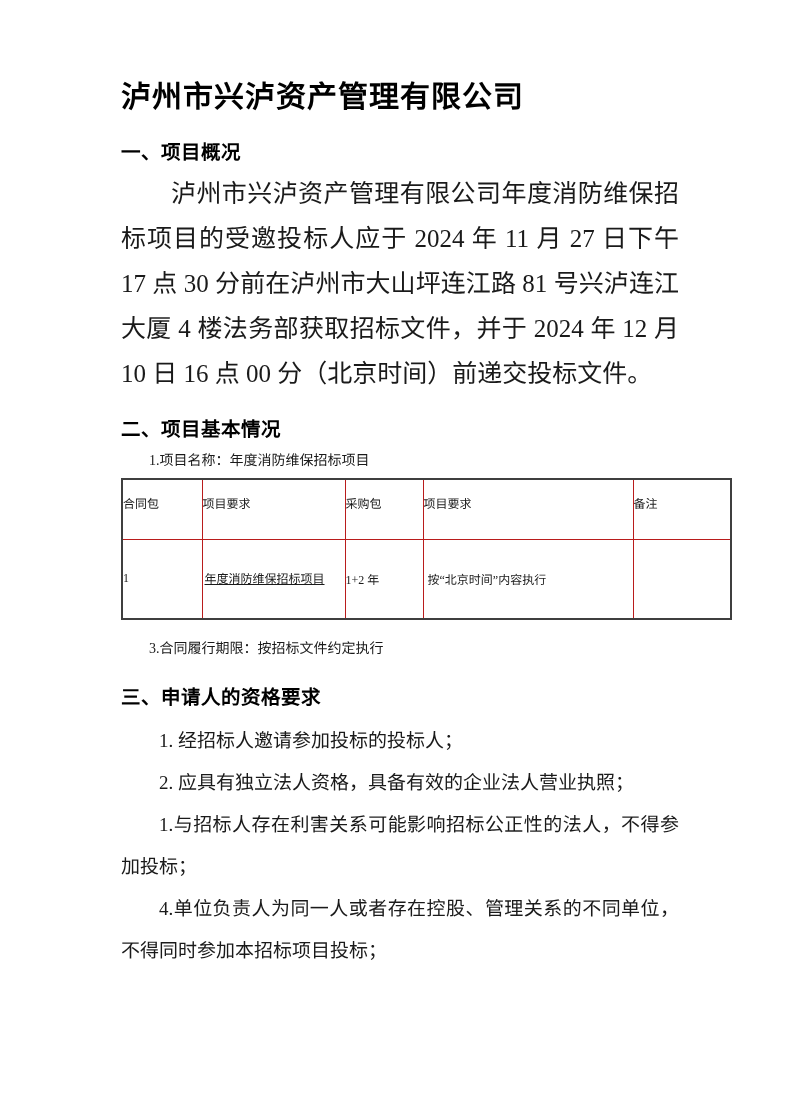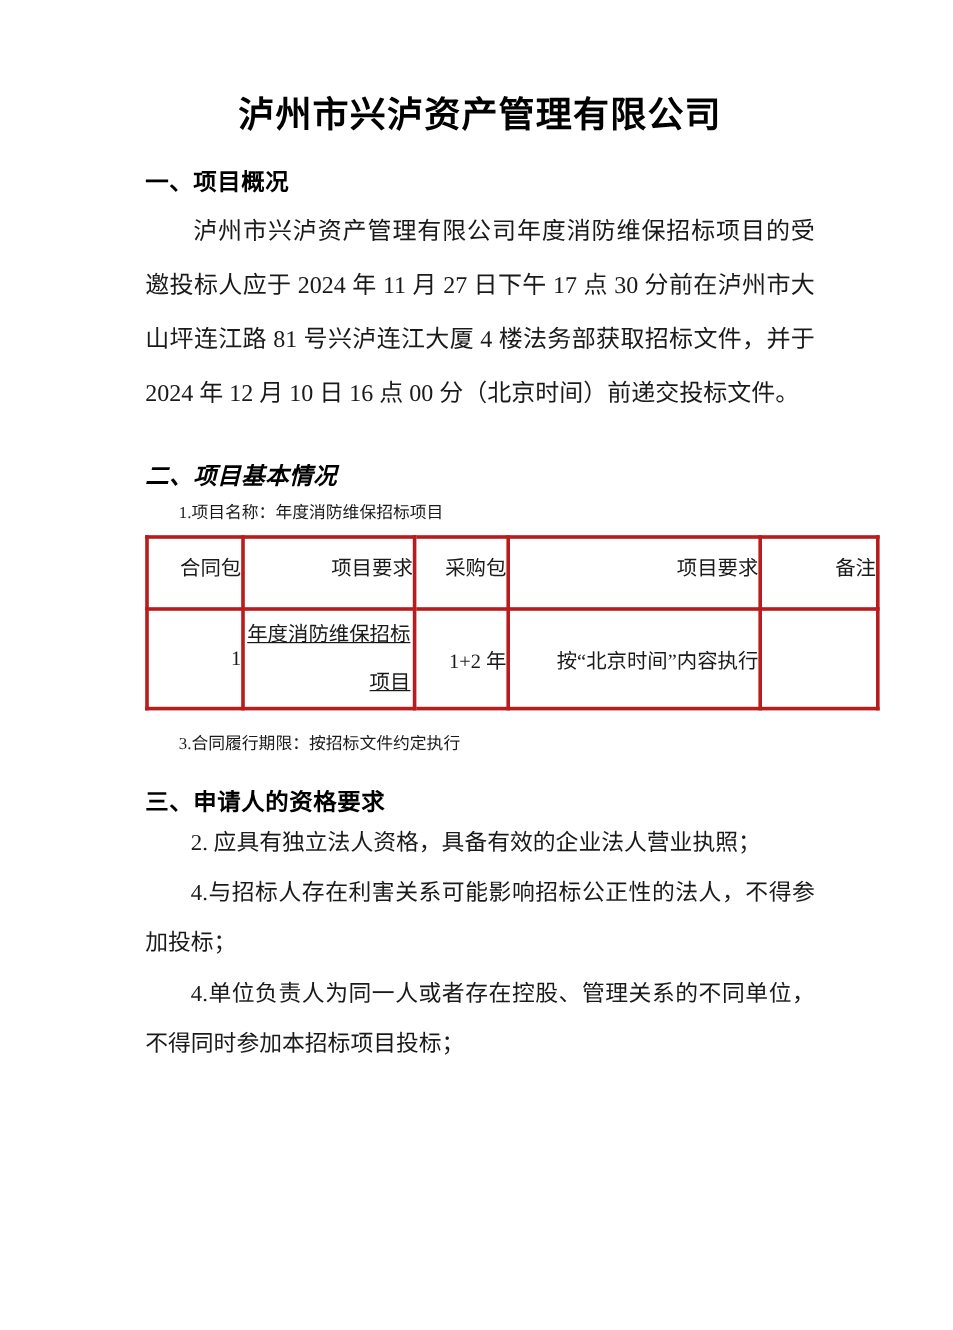--- a/index.html
+++ b/index.html
@@ -14,44 +14,44 @@
     position: relative;
     width: 794px;
     height: 1108px;
     background: #ffffff;
     padding: 76px 0 0 121px;
     overflow: hidden;
   }
   
   .doc-title {
     width: 558px;
-    text-align: center;
+    text-align: left;
     font-weight: bold;
     font-size: 30px;
     line-height: 42px;
     letter-spacing: 1px;
     color: #000000;
   }
   
   .sec-heading {
     width: 558px;
     font-family: "Liberation Sans", "DejaVu Sans", sans-serif;
     font-weight: bold;
     font-size: 19.5px;
     line-height: 26px;
     letter-spacing: 0.5px;
     color: #000000;
   }
   .sec-heading.h1 { margin-top: 21px; }
-  .sec-heading.h2 { margin-top: 33px; font-style: italic; }
+  .sec-heading.h2 { margin-top: 20px; }
   .sec-heading.h3 { margin-top: 18px; }
   
   .para {
     width: 558px;
-    font-size: 20px;
+    font-size: 25px;
     line-height: 45px;
     text-align: justify;
     text-indent: 2em;
     margin-top: 6px;
   }
   
   .sub-item {
     width: 558px;
     font-size: 14px;
     line-height: 34px;
@@ -72,24 +72,24 @@
   
   table.proc-table {
     width: 609px;
     table-layout: fixed;
     border-collapse: collapse;
     border: 2px solid #3f3f3f;
     margin-top: 0;
   }
   table.proc-table th,
   table.proc-table td {
-    border: 3px solid #b91c1c;
-    font-size: 17px;
+    border: 1px solid #b91c1c;
+    font-size: 12px;
     font-weight: normal;
-    text-align: right;
+    text-align: left;
     vertical-align: middle;
     color: #1a1a1a;
     overflow: hidden;
   }
   table.proc-table thead tr { height: 60px; }
   table.proc-table thead th { padding-bottom: 12px; }
   table.proc-table tbody tr { height: 80px; }
   td.cell-subject { line-height: 40px; padding: 0 2px; text-decoration: underline; }
   td.cell-requirement {
     text-align: left;
@@ -146,20 +146,21 @@
         <td class="cell-requirement">按“北京时间”内容执行</td>
         <td></td>
       </tr>
     </tbody>
   </table>
 
   <p class="sub-item i3">3.合同履行期限：按招标文件约定执行</p>
 
   <div class="sec-heading h3">三、申请人的资格要求</div>
 
+  <p class="qual-item first">1. 经招标人邀请参加投标的投标人；</p>
 
   <p class="qual-item">2. 应具有独立法人资格，具备有效的企业法人营业执照；</p>
 
-  <p class="qual-item">4.与招标人存在利害关系可能影响招标公正性的法人，不得参加投标；</p>
+  <p class="qual-item">1.与招标人存在利害关系可能影响招标公正性的法人，不得参加投标；</p>
 
   <p class="qual-item">4.单位负责人为同一人或者存在控股、管理关系的不同单位，不得同时参加本招标项目投标；</p>
 
 </div>
 
 </body></html>

